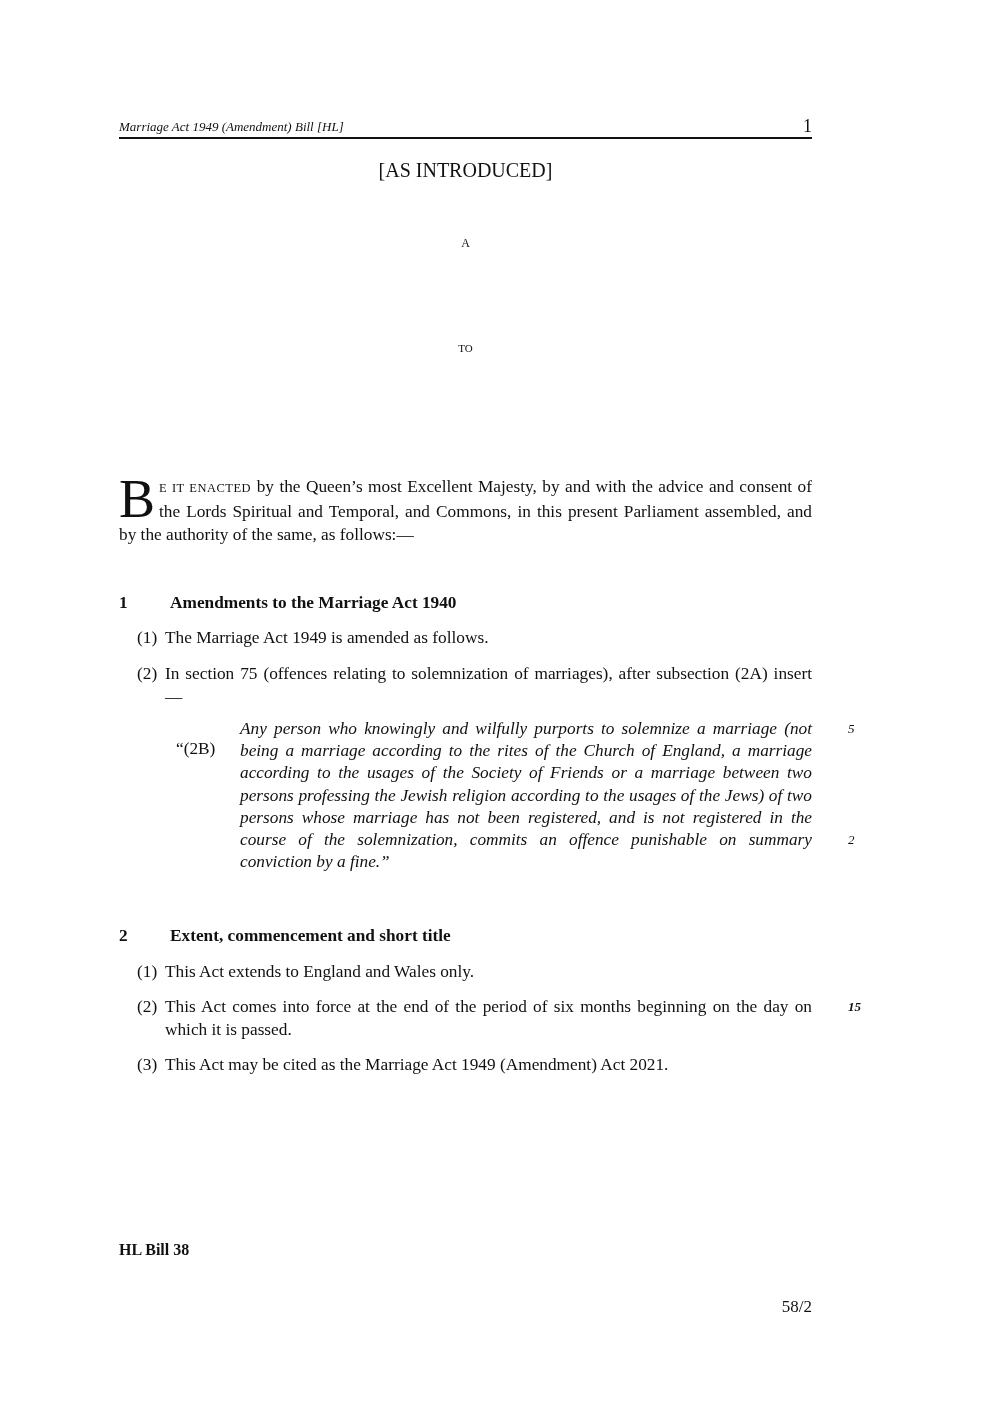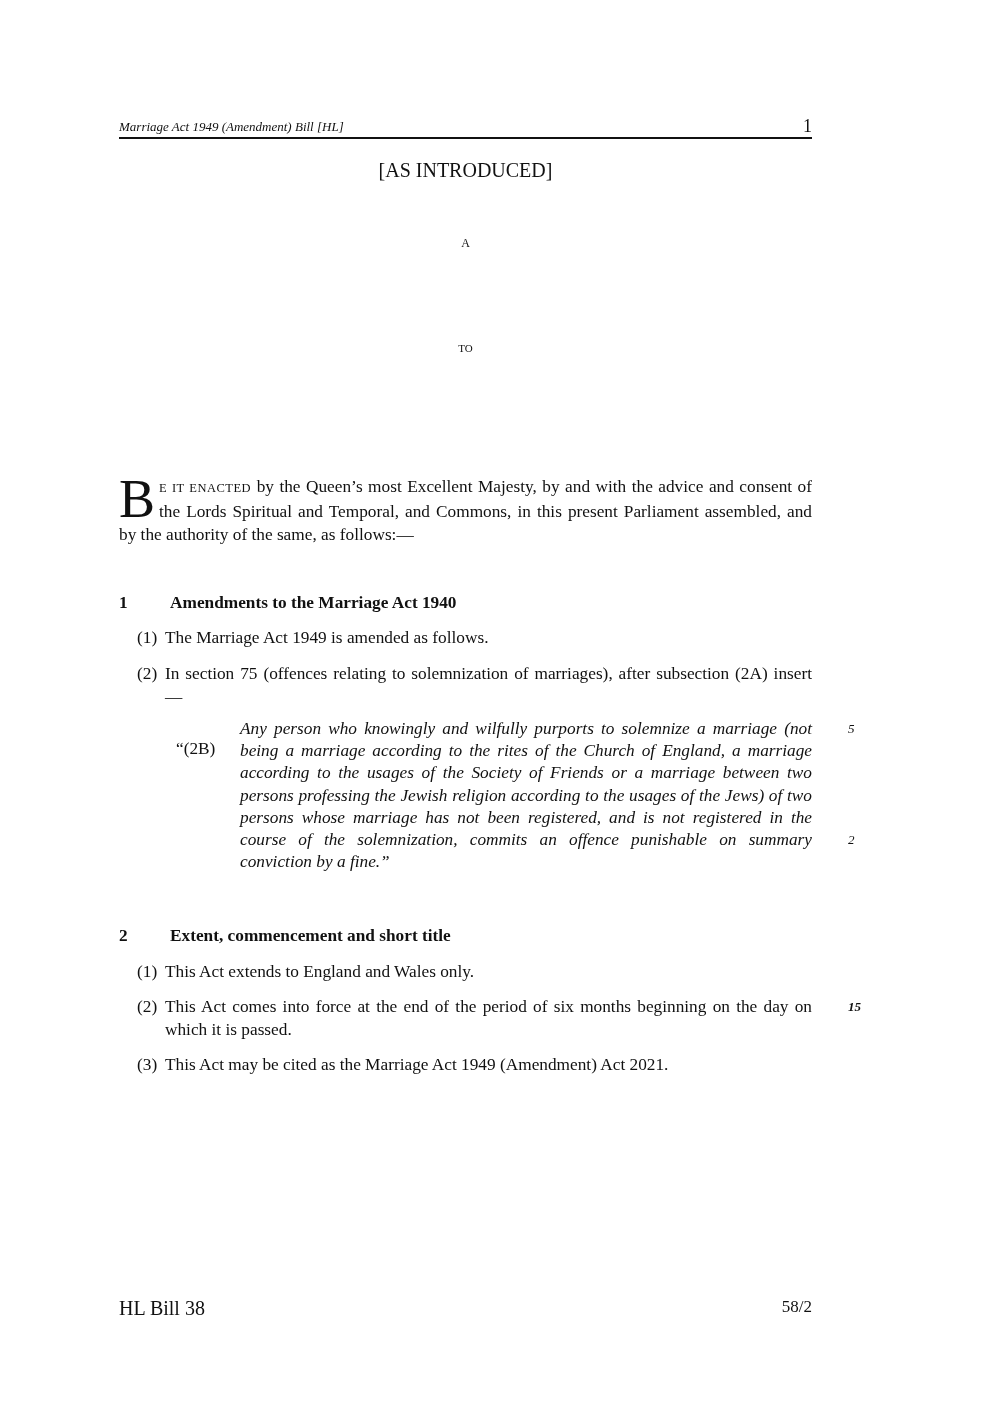--- a/index.html
+++ b/index.html
@@ -37,21 +37,21 @@
     .subsec { position: absolute; left: 137px; width: 675px; font-size: 17.3px; line-height: 22.5px; }
     .subsec .snum { position: absolute; left: 0; top: 0; }
     .subsec .stxt { margin-left: 28px; text-align: justify; }
 
     .quoted { position: absolute; left: 176px; width: 636px; top: 718px; font-size: 17.3px; line-height: 22.2px; }
     .quoted .qnum { position: absolute; left: 0; top: 12px; margin-top: 8px; }
     .quoted .qtxt { margin-left: 64px; text-align: justify; font-style: italic; }
 
     .line-no { position: absolute; left: 848px; width: 30px; font-style: italic; font-size: 13px; }
 
-    .footer-left { position: absolute; left: 119px; top: 1297px; font-size: 20px; }
+    .footer-left { position: absolute; left: 119px; top: 1241px; font-size: 16px; font-weight: bold; }
     .footer-right { position: absolute; right: 179px; top: 1297px; font-size: 17px; }
   </style>
 </head>
 <body>
 
 <div class="page">
 
   <div class="running-head">
     <span class="title">Marriage Act 1949 (Amendment) Bill [HL]</span>
     <span class="pageno">1</span>

